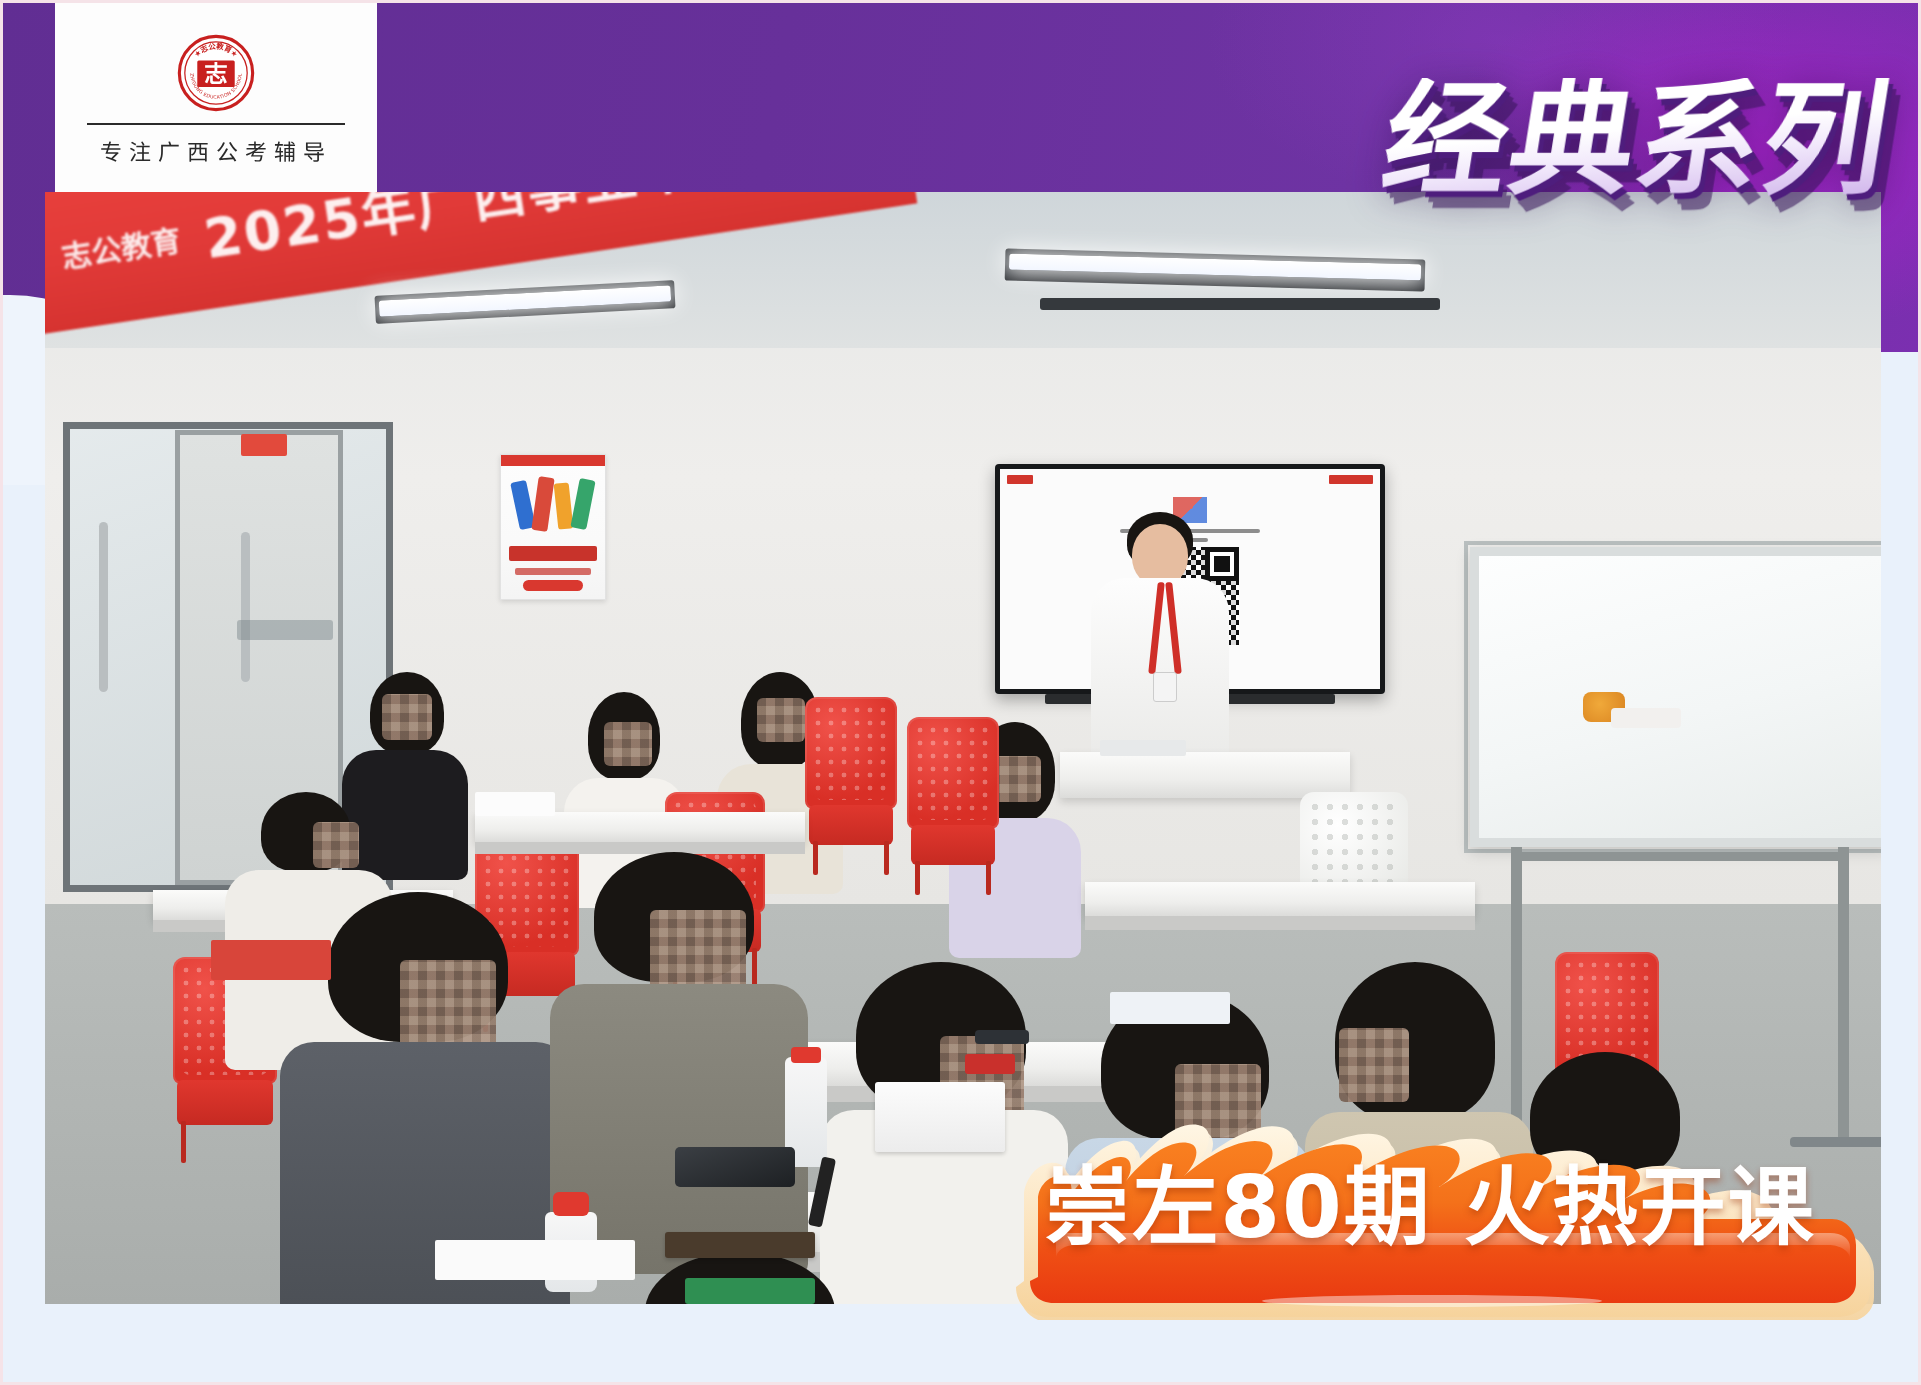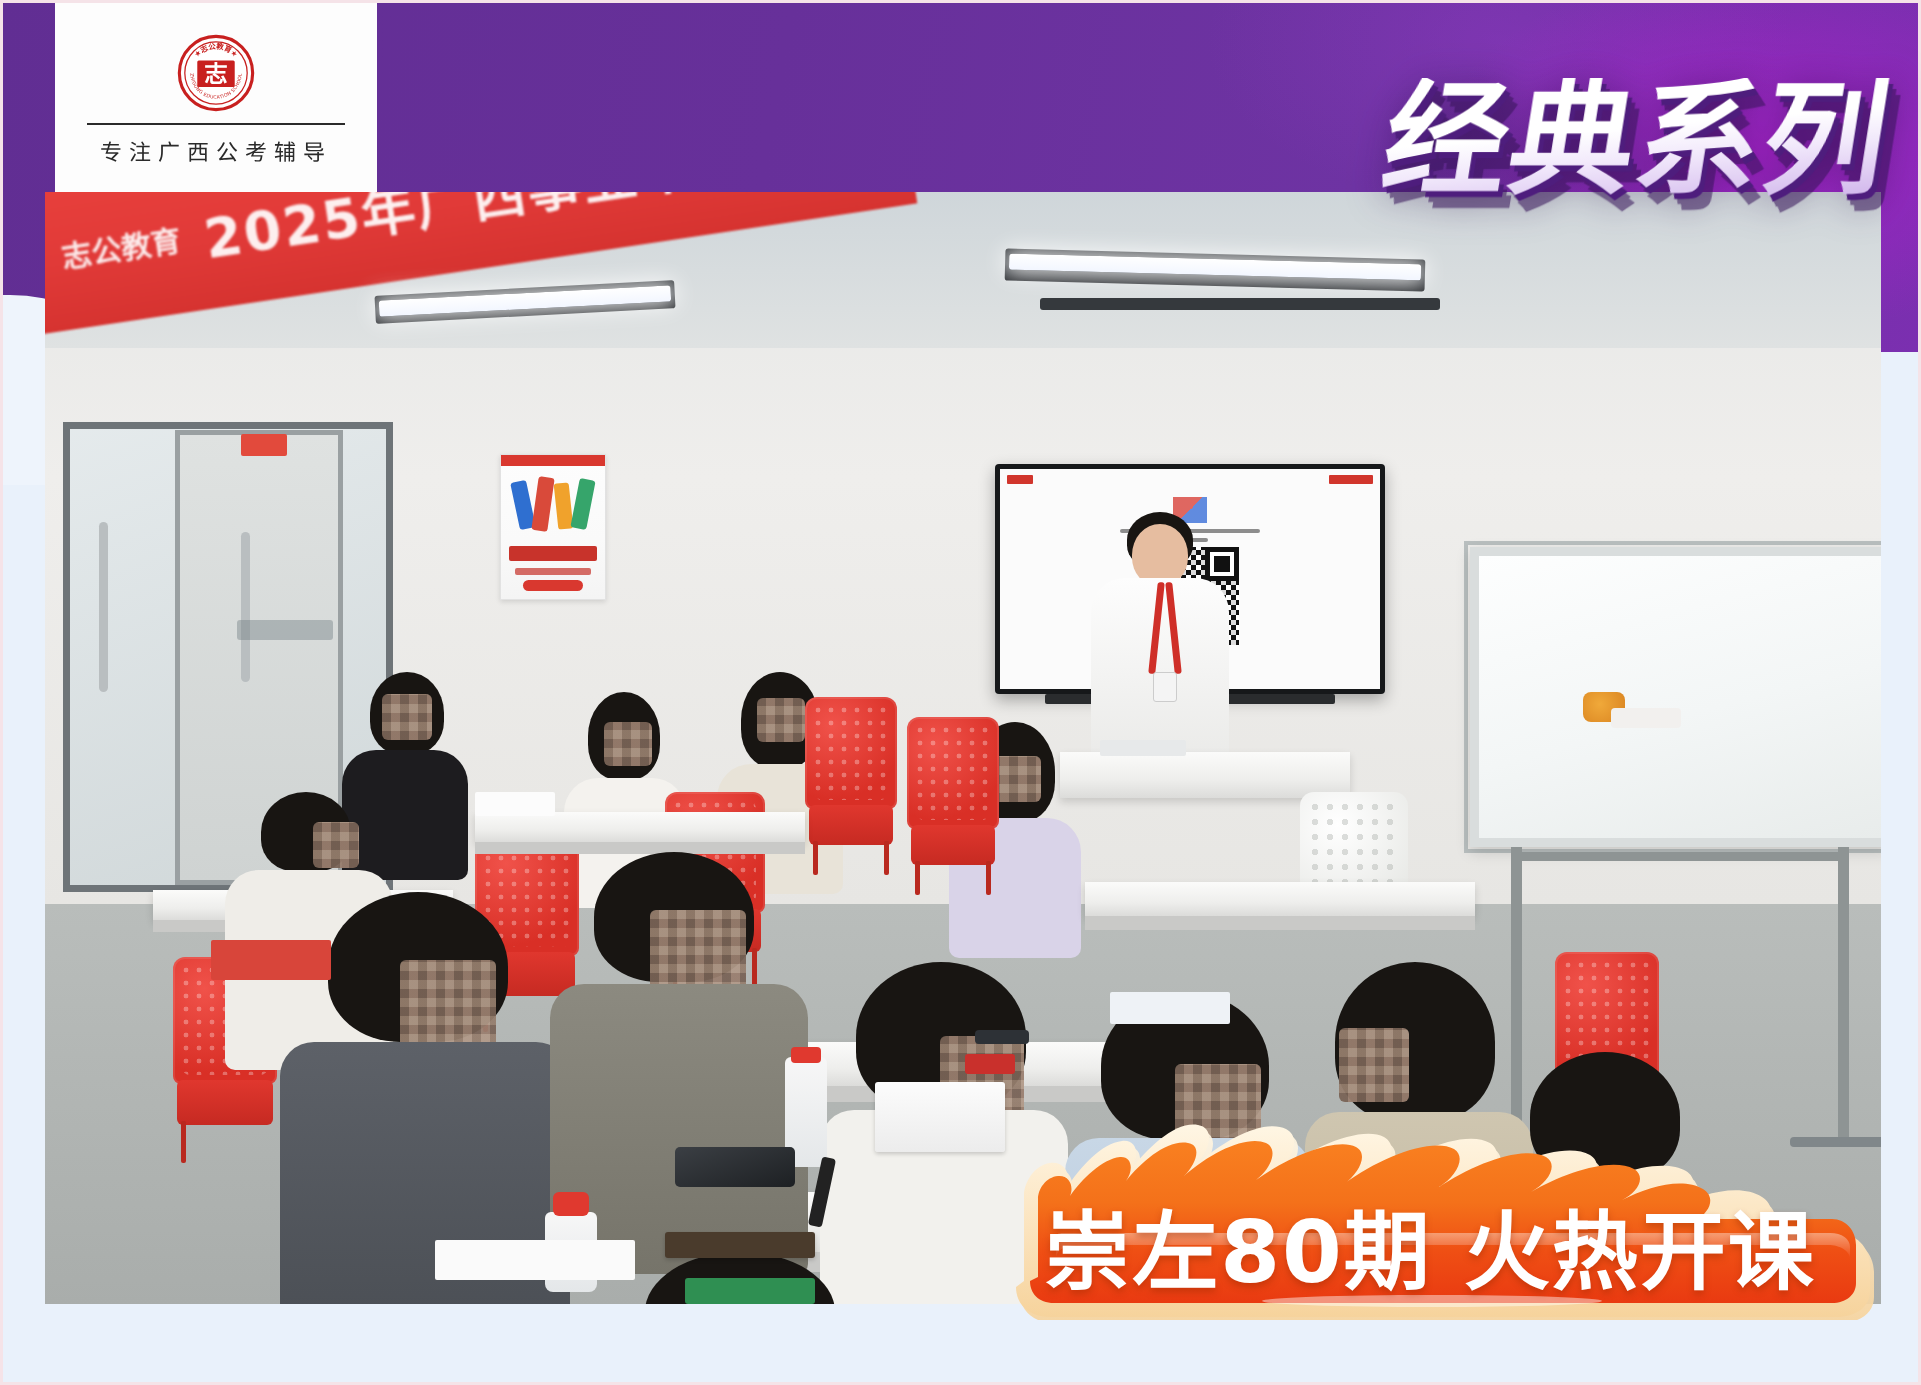--- a/index.html
+++ b/index.html
@@ -200,22 +200,22 @@
   .bottle{position:absolute;border-radius:6px 6px 8px 8px;background:linear-gradient(180deg,#f7f7f7,#e4e7e9);}
   .cap{position:absolute;border-radius:4px;background:#e0392f;}
   .book{position:absolute;background:linear-gradient(180deg,#fcfcfc,#ececec);box-shadow:0 2px 4px rgba(0,0,0,.18);}
   .phone{position:absolute;border-radius:5px;background:linear-gradient(160deg,#3b3f44,#1d2023);}
 
   
   .flame-banner{
     position:absolute;left:980px;top:1085px;width:900px;height:235px;z-index:8;
   }
   .fb-text{
-    position:absolute;left:0;top:16px;width:900px;height:235px;
-    display:flex;align-items:center;justify-content:center;
+    position:absolute;left:0;top:0;width:900px;height:235px;
+    display:flex;justify-content:center;
     padding-top:52px;box-sizing:border-box;
   }
   .fb-text span{
     font-size:86px;font-weight:900;color:#fff;white-space:nowrap;letter-spacing:2px;
     font-family:"DejaVu Sans","Liberation Sans",sans-serif;
     text-shadow:0 4px 7px rgba(150,40,0,.42);
   }
 </style>
 </head>
 <body>

